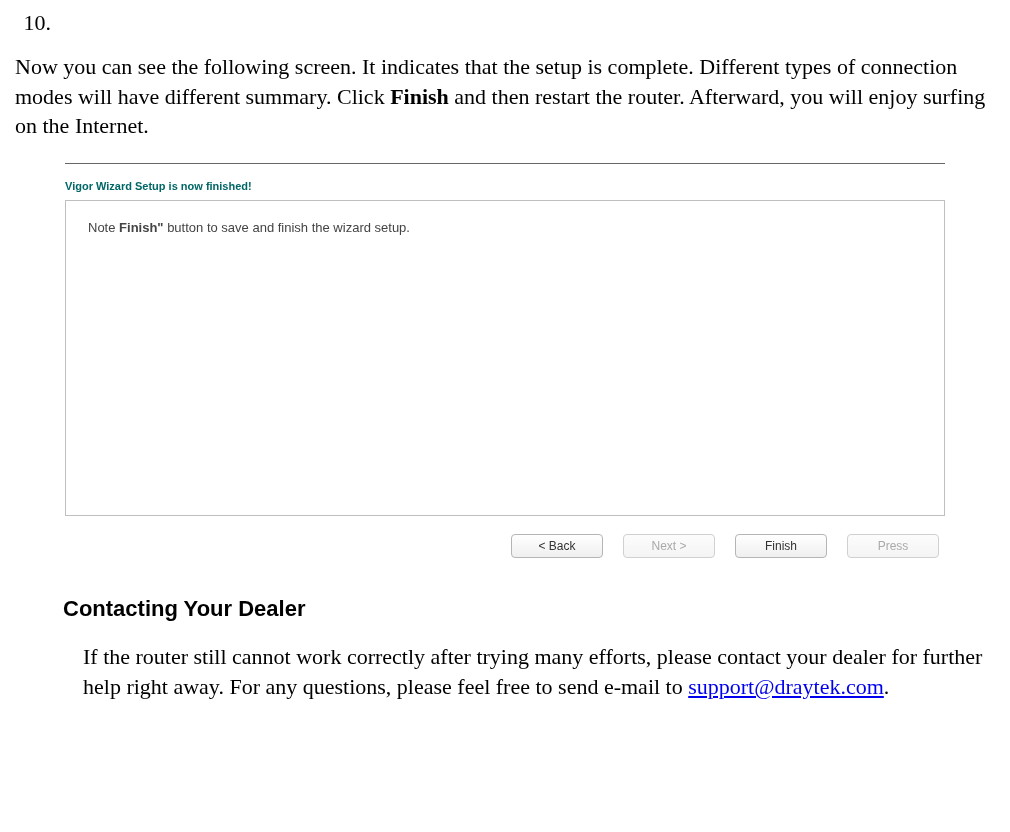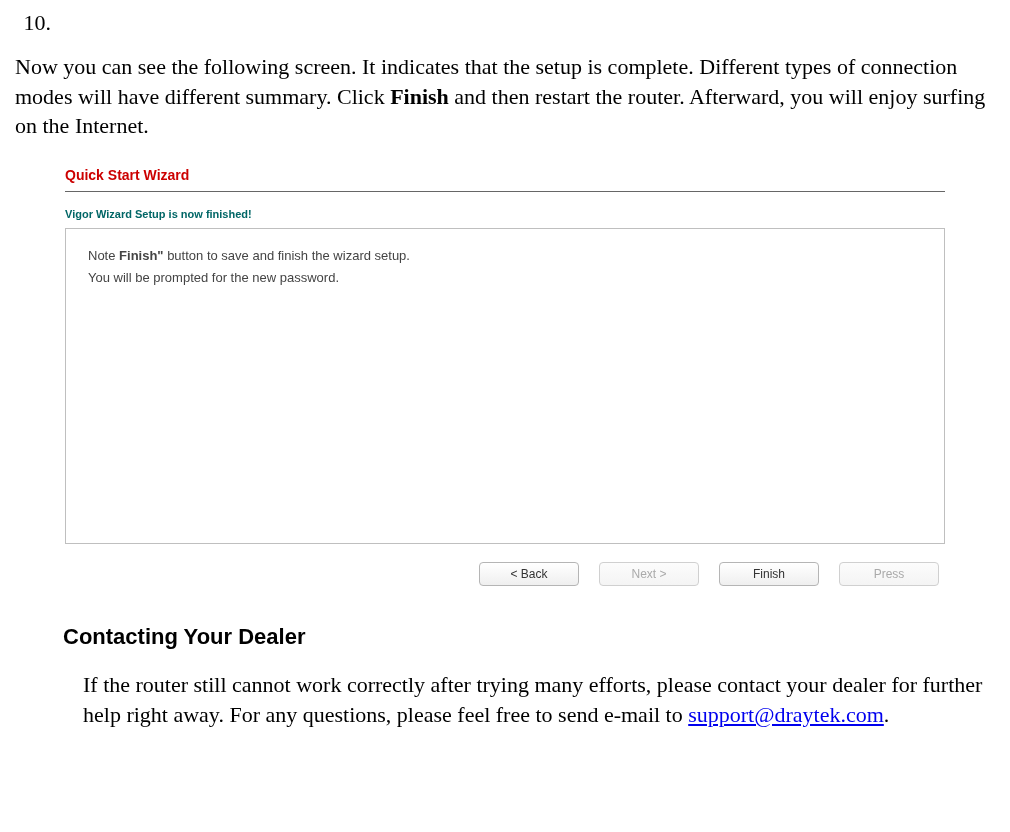--- a/index.html
+++ b/index.html
@@ -63,21 +63,21 @@
       line-height: 1.7;
     }
     .wizard-buttons {
       display: flex;
       justify-content: flex-end;
       gap: 20px;
       margin-top: 18px;
       padding-right: 6px;
     }
     .wiz-btn {
-      width: 100px;
+      width: 92px;
       height: 24px;
       font-family: Verdana, Geneva, sans-serif;
       font-size: 12px;
       border: 1px solid #b5b5b5;
       border-radius: 4px;
       background: linear-gradient(#ffffff, #efefef);
       color: #333;
       cursor: pointer;
       line-height: 22px;
       text-align: center;
@@ -111,28 +111,26 @@
 
 <div class="step-row">
   <div class="step-num">10.</div>
   <div class="step-body">
     <span>Now you can see the following screen. It indicates that the setup is complete. Different types of connection modes will have different summary. Click </span><b>Finish</b><span> and then restart the router. Afterward, you will enjoy surfing on the Internet.</span>
   </div>
 </div>
 
 <div class="screenshot-wrap">
   <div class="wizard-box">
-    <div class="wizard-title">Quick Start Wizard</div>
     <hr class="wizard-hr">
     <div class="wizard-subtitle">Vigor Wizard Setup is now finished!</div>
     <div class="wizard-panel">
       <div>
         <span>Note </span><b>Finish"</b><span> button to save and finish the wizard setup.</span>
       </div>
-      <div>You will be prompted for the new password.</div>
     </div>
     <div class="wizard-buttons">
       <div class="wiz-btn">&lt; Back</div>
       <div class="wiz-btn disabled">Next &gt;</div>
       <div class="wiz-btn">Finish</div>
       <div class="wiz-btn disabled">Press</div>
     </div>
   </div>
 </div>
 

